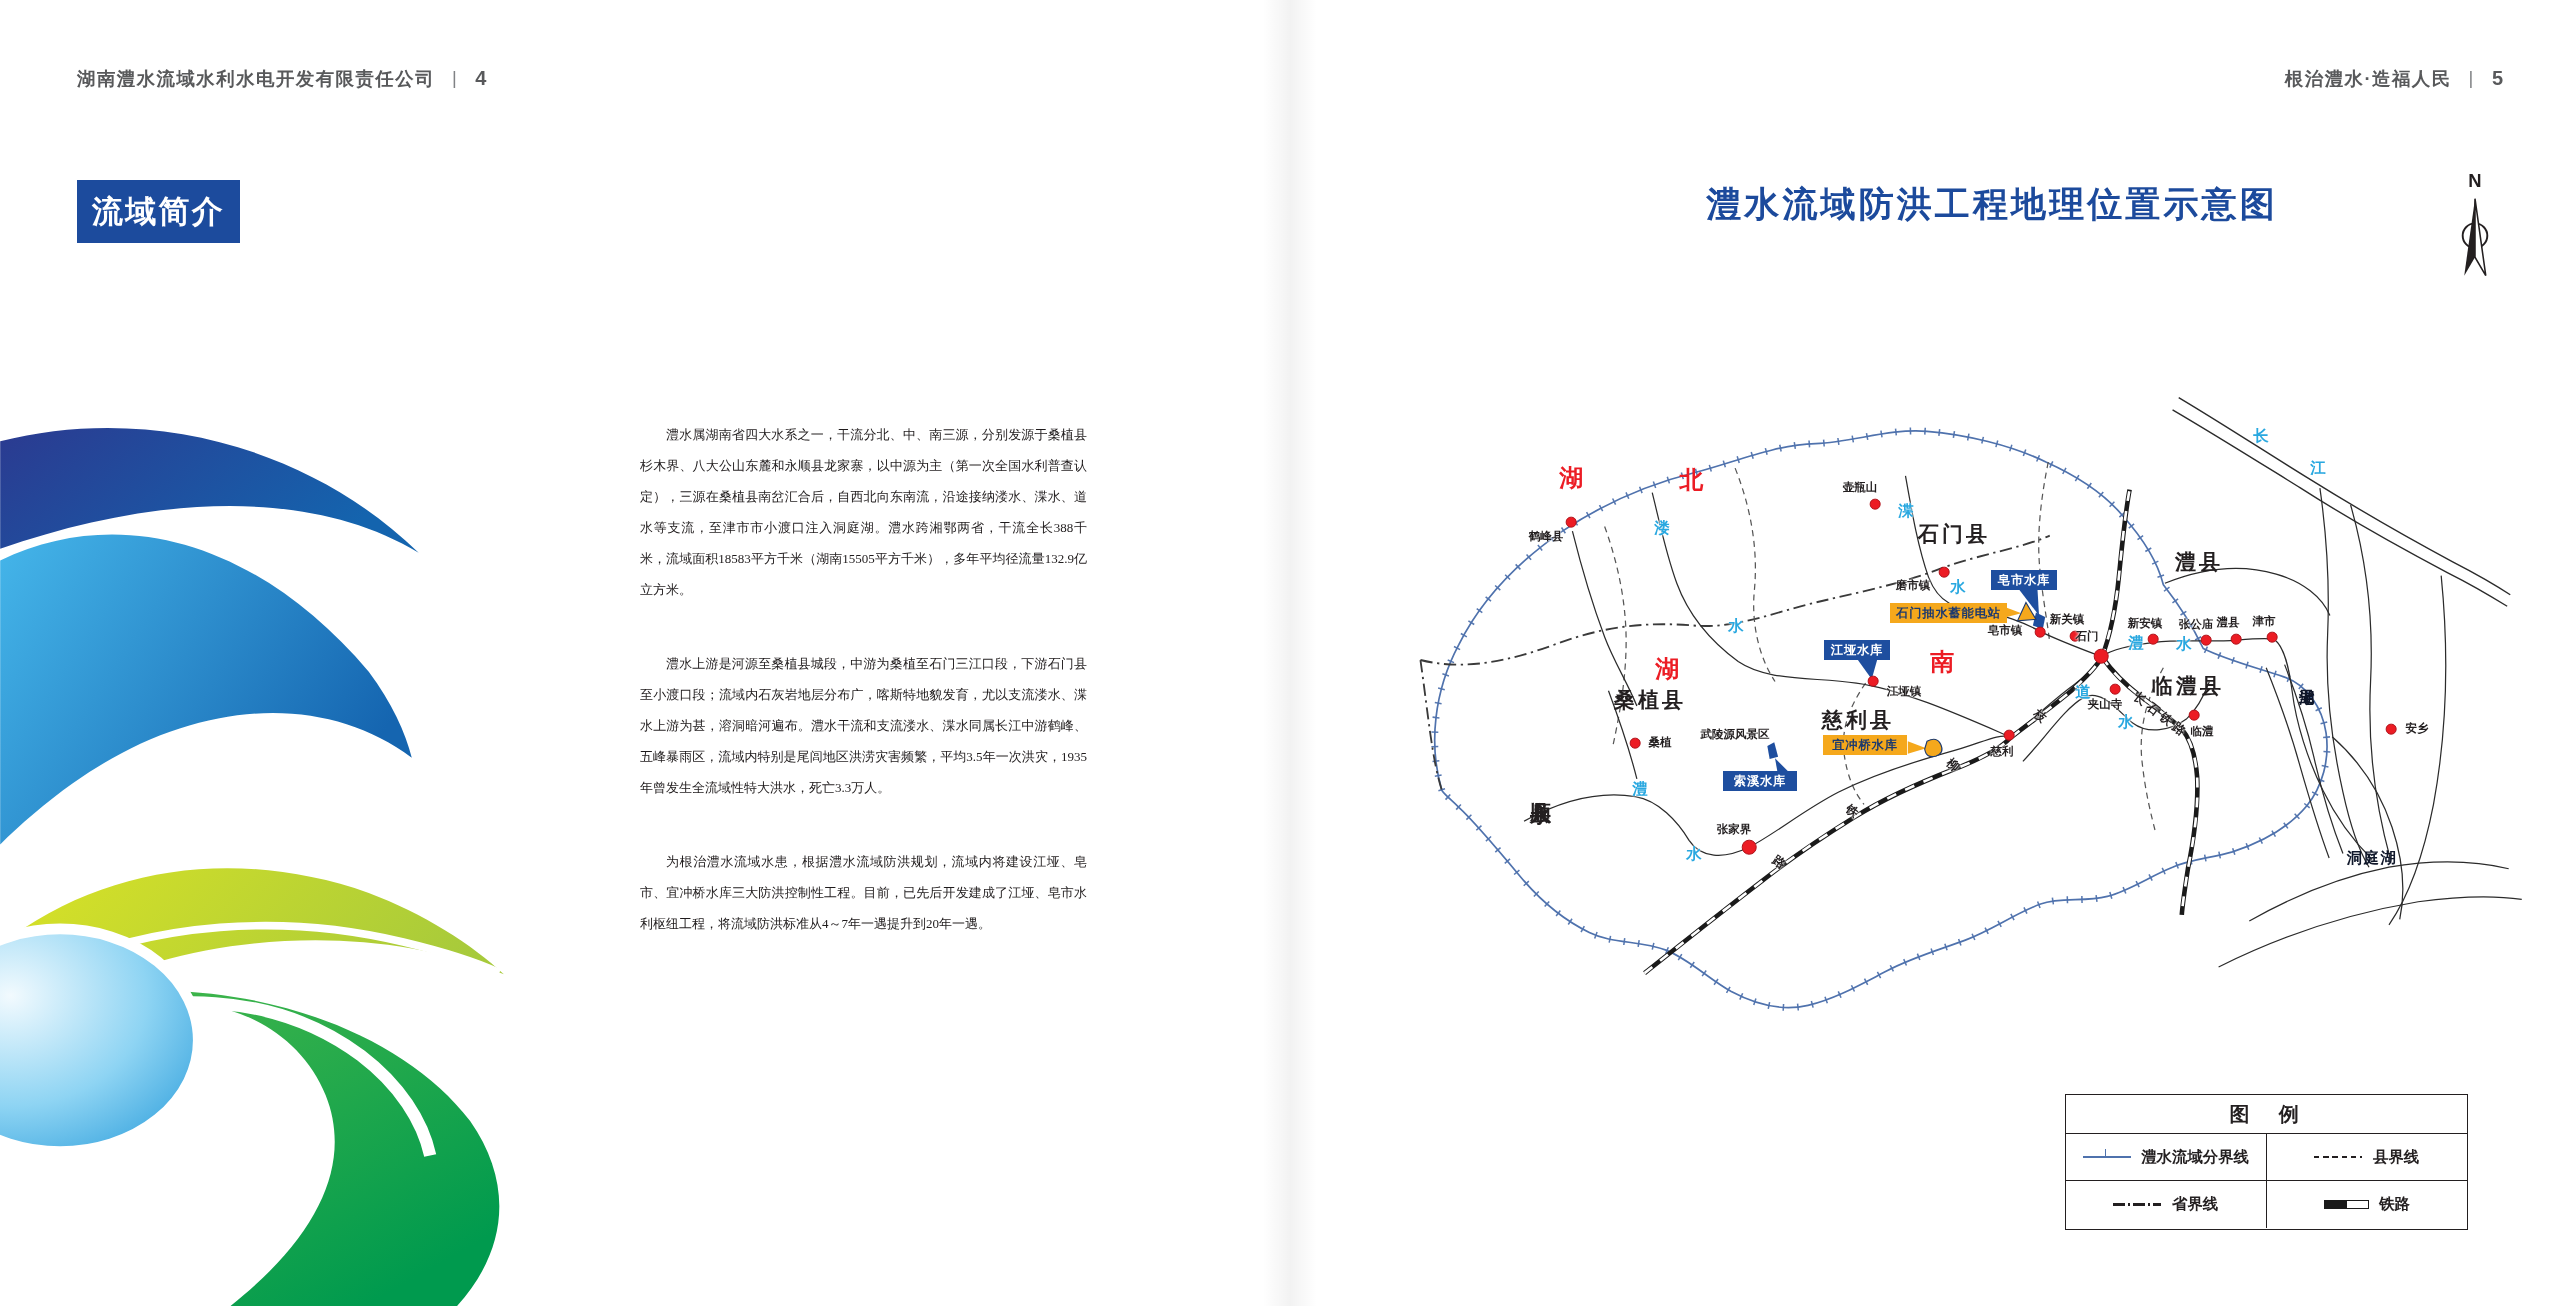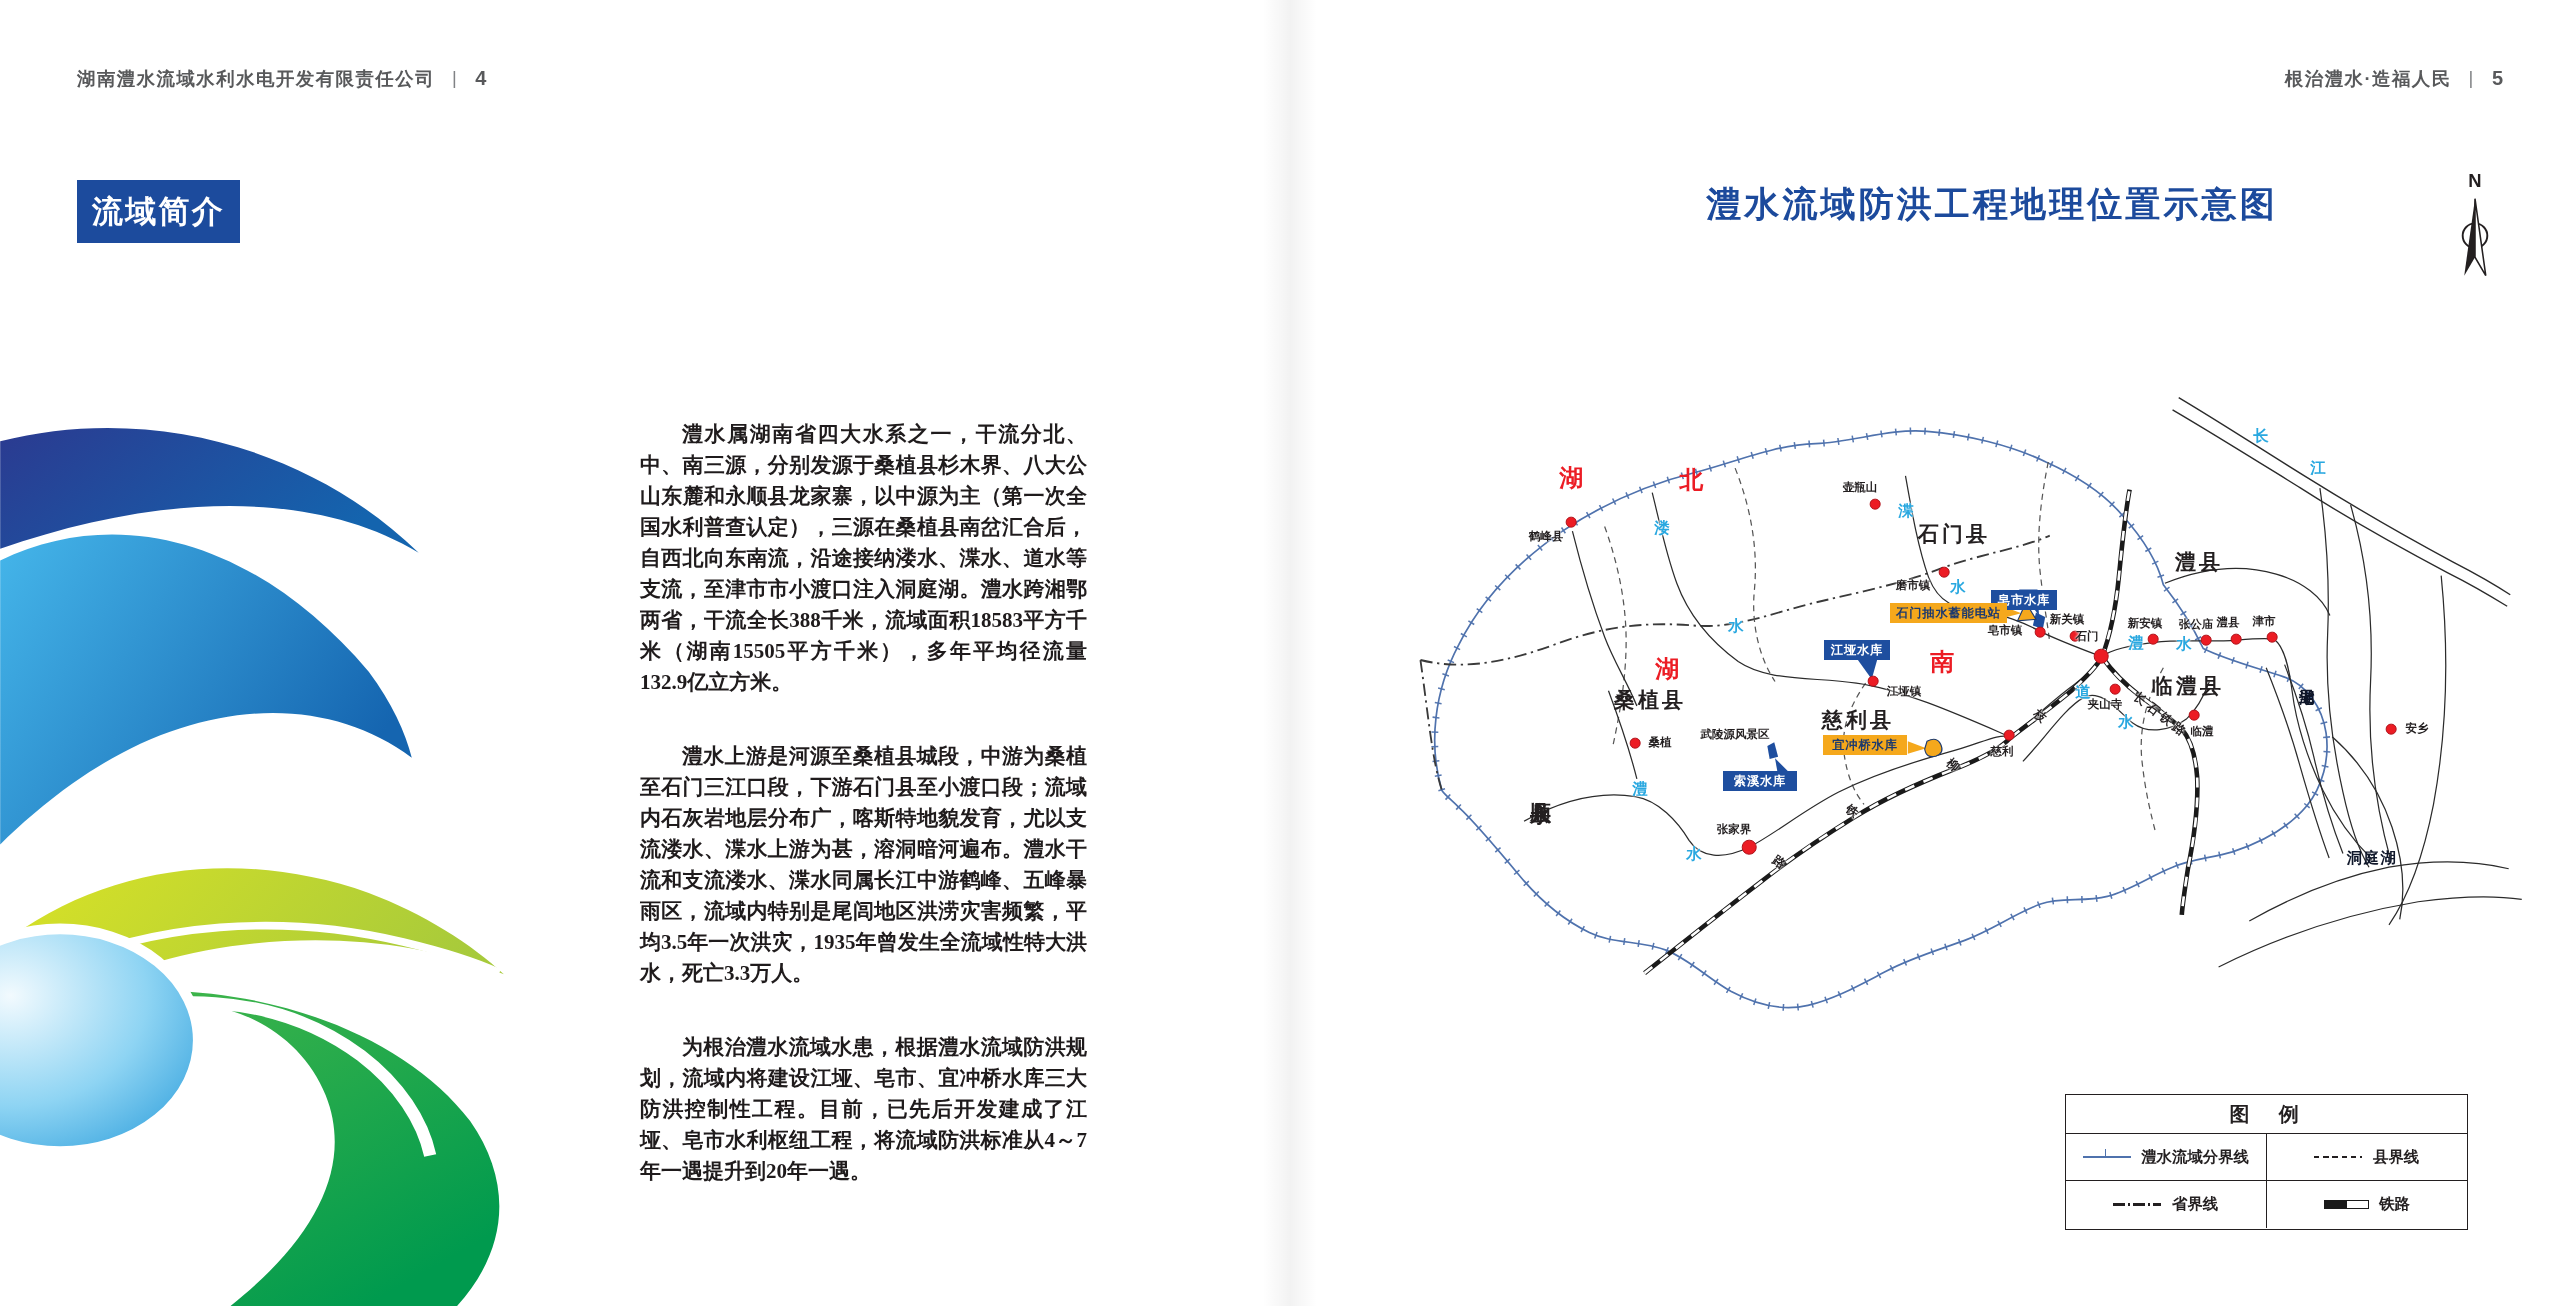--- a/index.html
+++ b/index.html
@@ -13,21 +13,21 @@
   .page-header{position:absolute;top:66px;font-size:18.4px;font-weight:bold;color:#58595b;letter-spacing:1.5px;white-space:nowrap;}
   .page-header.left{left:77px;}
   .page-header.right{right:73px;}
   .page-header .div{display:inline-block;margin:0 17px;font-weight:normal;color:#808285;transform:translateY(-0.8px);}
   .page-header .num{font-size:20px;letter-spacing:0;}
   
   .section-title-box{position:absolute;left:77px;top:180px;width:163px;height:63px;background:#1c4b9d;
     display:flex;align-items:center;justify-content:center;}
   .section-title-box span{color:#fff;font-size:31px;font-weight:bold;letter-spacing:2.3px;}
   .intro-text{position:absolute;left:640px;top:419px;width:447px;font-family:"Liberation Serif","DejaVu Serif",serif;
-    font-size:21px;line-height:31px;font-weight:bold;color:#1f1b1c;text-align:justify;}
+    font-size:13px;line-height:31px;font-weight:normal;color:#1f1b1c;text-align:justify;}
   .intro-text p{margin:0 0 43px 0;text-indent:2em;}
   .logo-svg{position:absolute;left:0;top:426px;}
   
   .map-title{position:absolute;left:1685px;top:181px;width:614px;text-align:center;
     font-size:35px;font-weight:bold;color:#1c4a9c;letter-spacing:3.1px;white-space:nowrap;}
   .compass{position:absolute;left:2455px;top:170px;width:40px;text-align:center;}
   .compass .n{font-size:18.4px;font-weight:bold;color:#231f20;display:block;margin-bottom:1.5px;}
   .map{position:absolute;left:1374px;top:330px;width:1152px;height:967px;}
   .map svg.lines{position:absolute;left:0;top:0;}
   .map .lbl{position:absolute;transform:translate(-50%,-50%);white-space:nowrap;line-height:1;}
@@ -254,21 +254,21 @@
         <span class="lbl town-label" style="left: 628px; top: 422px;">慈利</span>
         <div class="dot" style="left: 499px; top: 351px;"></div>
         <span class="lbl town-label" style="left: 530px; top: 346px; margin-top: 16px;">江垭镇</span>
         <div class="dot" style="left: 261px; top: 413px;"></div>
         <span class="lbl town-label" style="left: 286px; top: 413px;">桑植</span>
         <div class="dot big" style="left: 375px; top: 517px;"></div>
         <span class="lbl town-label" style="left: 360px; top: 500px;">张家界</span>
         <div class="dot" style="left: 1017px; top: 399px;"></div>
         <span class="lbl town-label" style="left: 1043px; top: 399px;">安乡</span>
         <div class="callout blue" style="left: 450px; top: 310px; width: 66px;">江垭水库</div>
-        <div class="callout blue" style="left: 617px; top: 240px; width: 66px; margin-top: 20px;">皂市水库</div>
+        <div class="callout blue" style="left: 617px; top: 240px; width: 66px;">皂市水库</div>
         <div class="callout blue" style="left: 349px; top: 441px; width: 74px;">索溪水库</div>
         <div class="callout orange" style="left: 449px; top: 405px; width: 84px;">宜冲桥水库</div>
         <div class="callout orange" style="left: 516px; top: 273px; width: 117px;">石门抽水蓄能电站</div>
       </div>
 
     <div class="legend">
       <div class="legend-title">图　例</div>
       <div class="legend-grid">
         <div class="legend-cell">
           <span class="sym sym-basin"></span>

